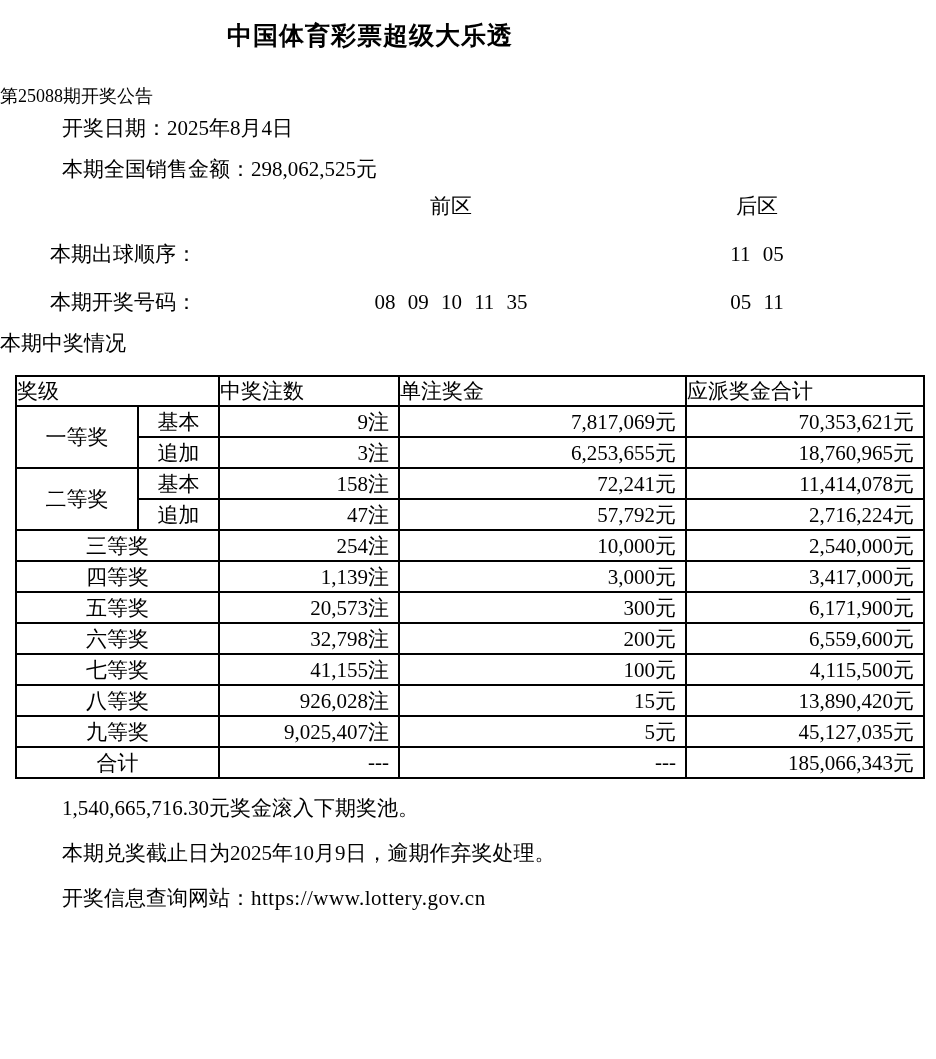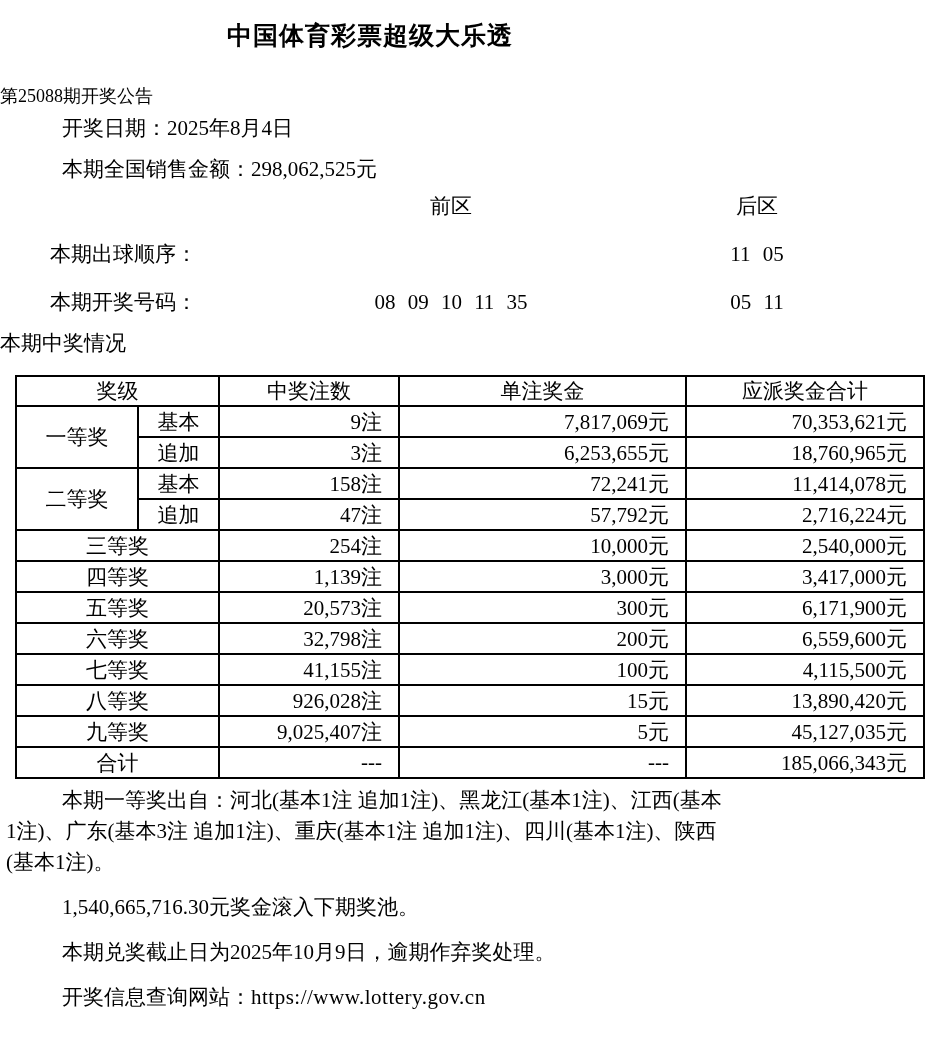--- a/index.html
+++ b/index.html
@@ -32,24 +32,24 @@
     border-collapse:collapse;
     font-size:21px;
     table-layout:fixed;
   }
   table.prize th, table.prize td {
     border:2px solid #000;
     font-weight:normal;
     overflow:hidden;
     white-space:nowrap;
   }
-  table.prize th { height:28px; text-align:center; }
+  table.prize th { height:28px; text-align:left; }
   table.prize td { height:31px; }
   td.level, td.sub { text-align:center; }
-  td.num { text-align:right; padding-right:16px; }
+  td.num { text-align:right; padding-right:9px; }
 
   .note {
     margin-left:6px; margin-right:8px;
     font-size:21px; line-height:31px;
     text-indent:56px;
   }
   .note-first { margin-top:6px; }
   .note-gap { margin-top:14px; }
   .url { letter-spacing:0.5px; }
 </style>
@@ -171,18 +171,17 @@
         </tr>
         <tr>
           <td class="level" colspan="2">合计</td>
           <td class="num">---</td>
           <td class="num">---</td>
           <td class="num">185,066,343元</td>
         </tr>
       </tbody>
   </table>
 
-  <p class="note note-first">本期一等奖出自：河北(基本1注 追加1注)、黑龙江(基本1注)、江西(基本1注)、广东(基本3注 追加1注)、重庆(基本1注 追加1注)、四川(基本1注)、陕西(基本1注)。</p>
   <p class="note note-gap">1,540,665,716.30元奖金滚入下期奖池。</p>
   <p class="note note-gap">本期兑奖截止日为2025年10月9日，逾期作弃奖处理。</p>
   <p class="note note-gap"><span>开奖信息查询网站：</span><span class="url">https://www.lottery.gov.cn</span></p>
 
 </div>
 
 </body></html>

